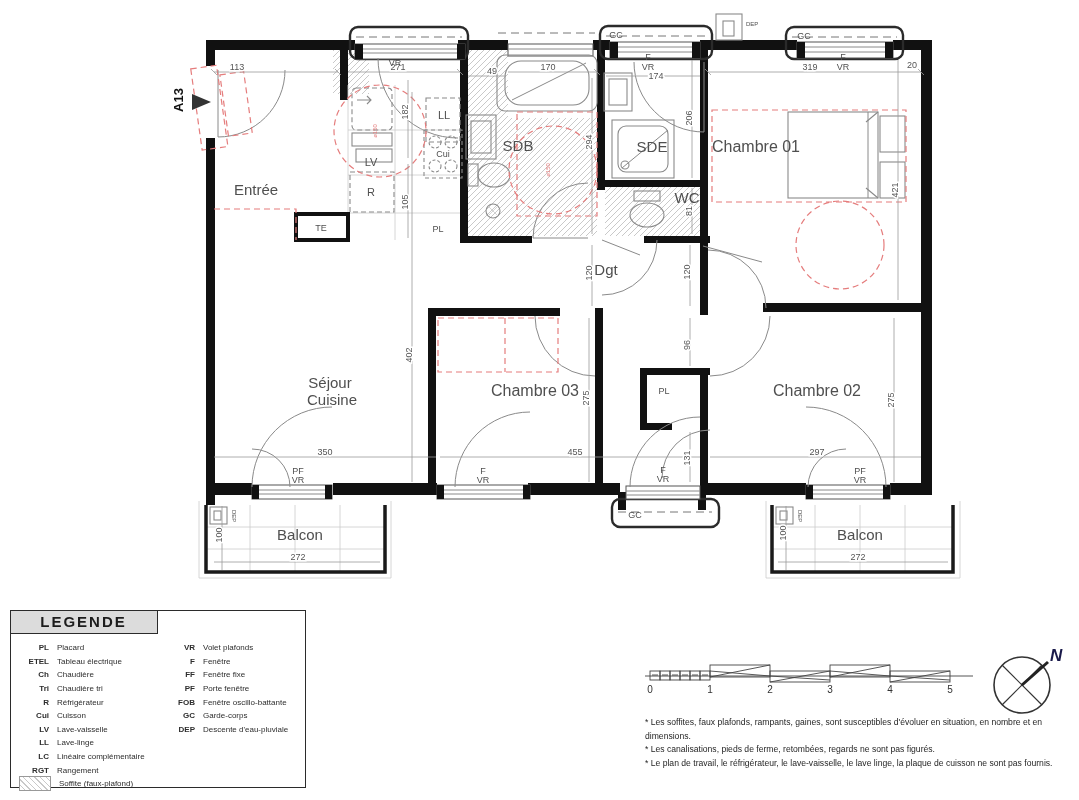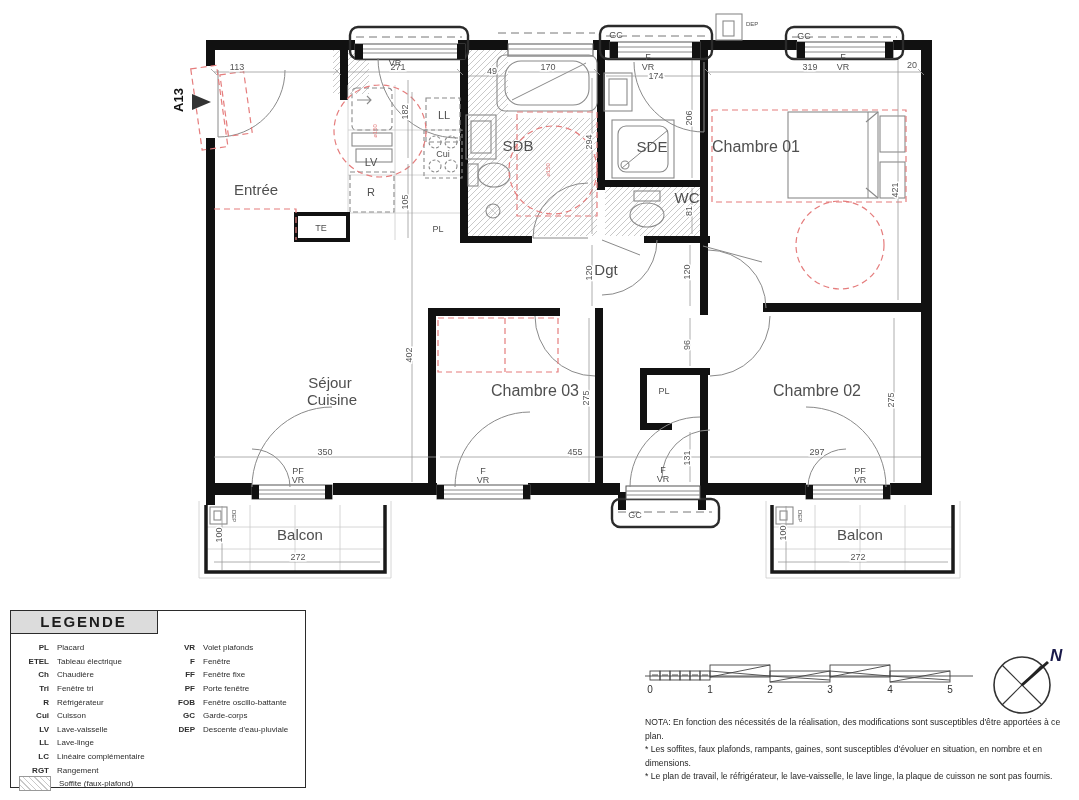--- a/index.html
+++ b/index.html
@@ -371,21 +371,21 @@
       <div class="lrow">
           <span class="ab">ETEL</span>
           <span>Tableau électrique</span>
         </div>
       <div class="lrow">
           <span class="ab">Ch</span>
           <span>Chaudière</span>
         </div>
       <div class="lrow">
           <span class="ab">Tri</span>
-          <span>Fenêtre tri</span>
+          <span>Chaudière tri</span>
         </div>
       <div class="lrow">
           <span class="ab">R</span>
           <span>Réfrigérateur</span>
         </div>
       <div class="lrow">
           <span class="ab">Cui</span>
           <span>Cuisson</span>
         </div>
       <div class="lrow">
@@ -472,19 +472,19 @@
 
   <svg id="north" width="85" height="78" viewBox="0 0 85 78">
     <circle cx="34" cy="42" r="28" fill="none" stroke="#333" stroke-width="1.6"></circle>
     <line x1="14" y1="22" x2="54" y2="62" stroke="#333" stroke-width="1.2"></line>
     <line x1="14" y1="62" x2="54" y2="22" stroke="#333" stroke-width="1.2"></line>
     <line x1="34" y1="42" x2="60" y2="19" stroke="#222" stroke-width="3"></line>
     <text x="62" y="18" style="font-size:17px;font-weight:bold;font-style:italic;fill:#1a1a4a;">N</text>
   </svg>
 
   <div id="nota">
-    <div>NOTA: En fonction des nécessités de la réalisation, des modifications sont susceptibles d'être apportées à ce plan.</div>
     <div>* Les soffites, faux plafonds, rampants, gaines, sont susceptibles d'évoluer en situation, en nombre et en dimensions.</div>
+    <div>* Les canalisations, pieds de ferme, retombées, regards ne sont pas figurés.</div>
     <div>* Le plan de travail, le réfrigérateur, le lave-vaisselle, le lave linge, la plaque de cuisson ne sont pas fournis.</div>
 
   </div>
 
 </div>
 
 </body></html>

